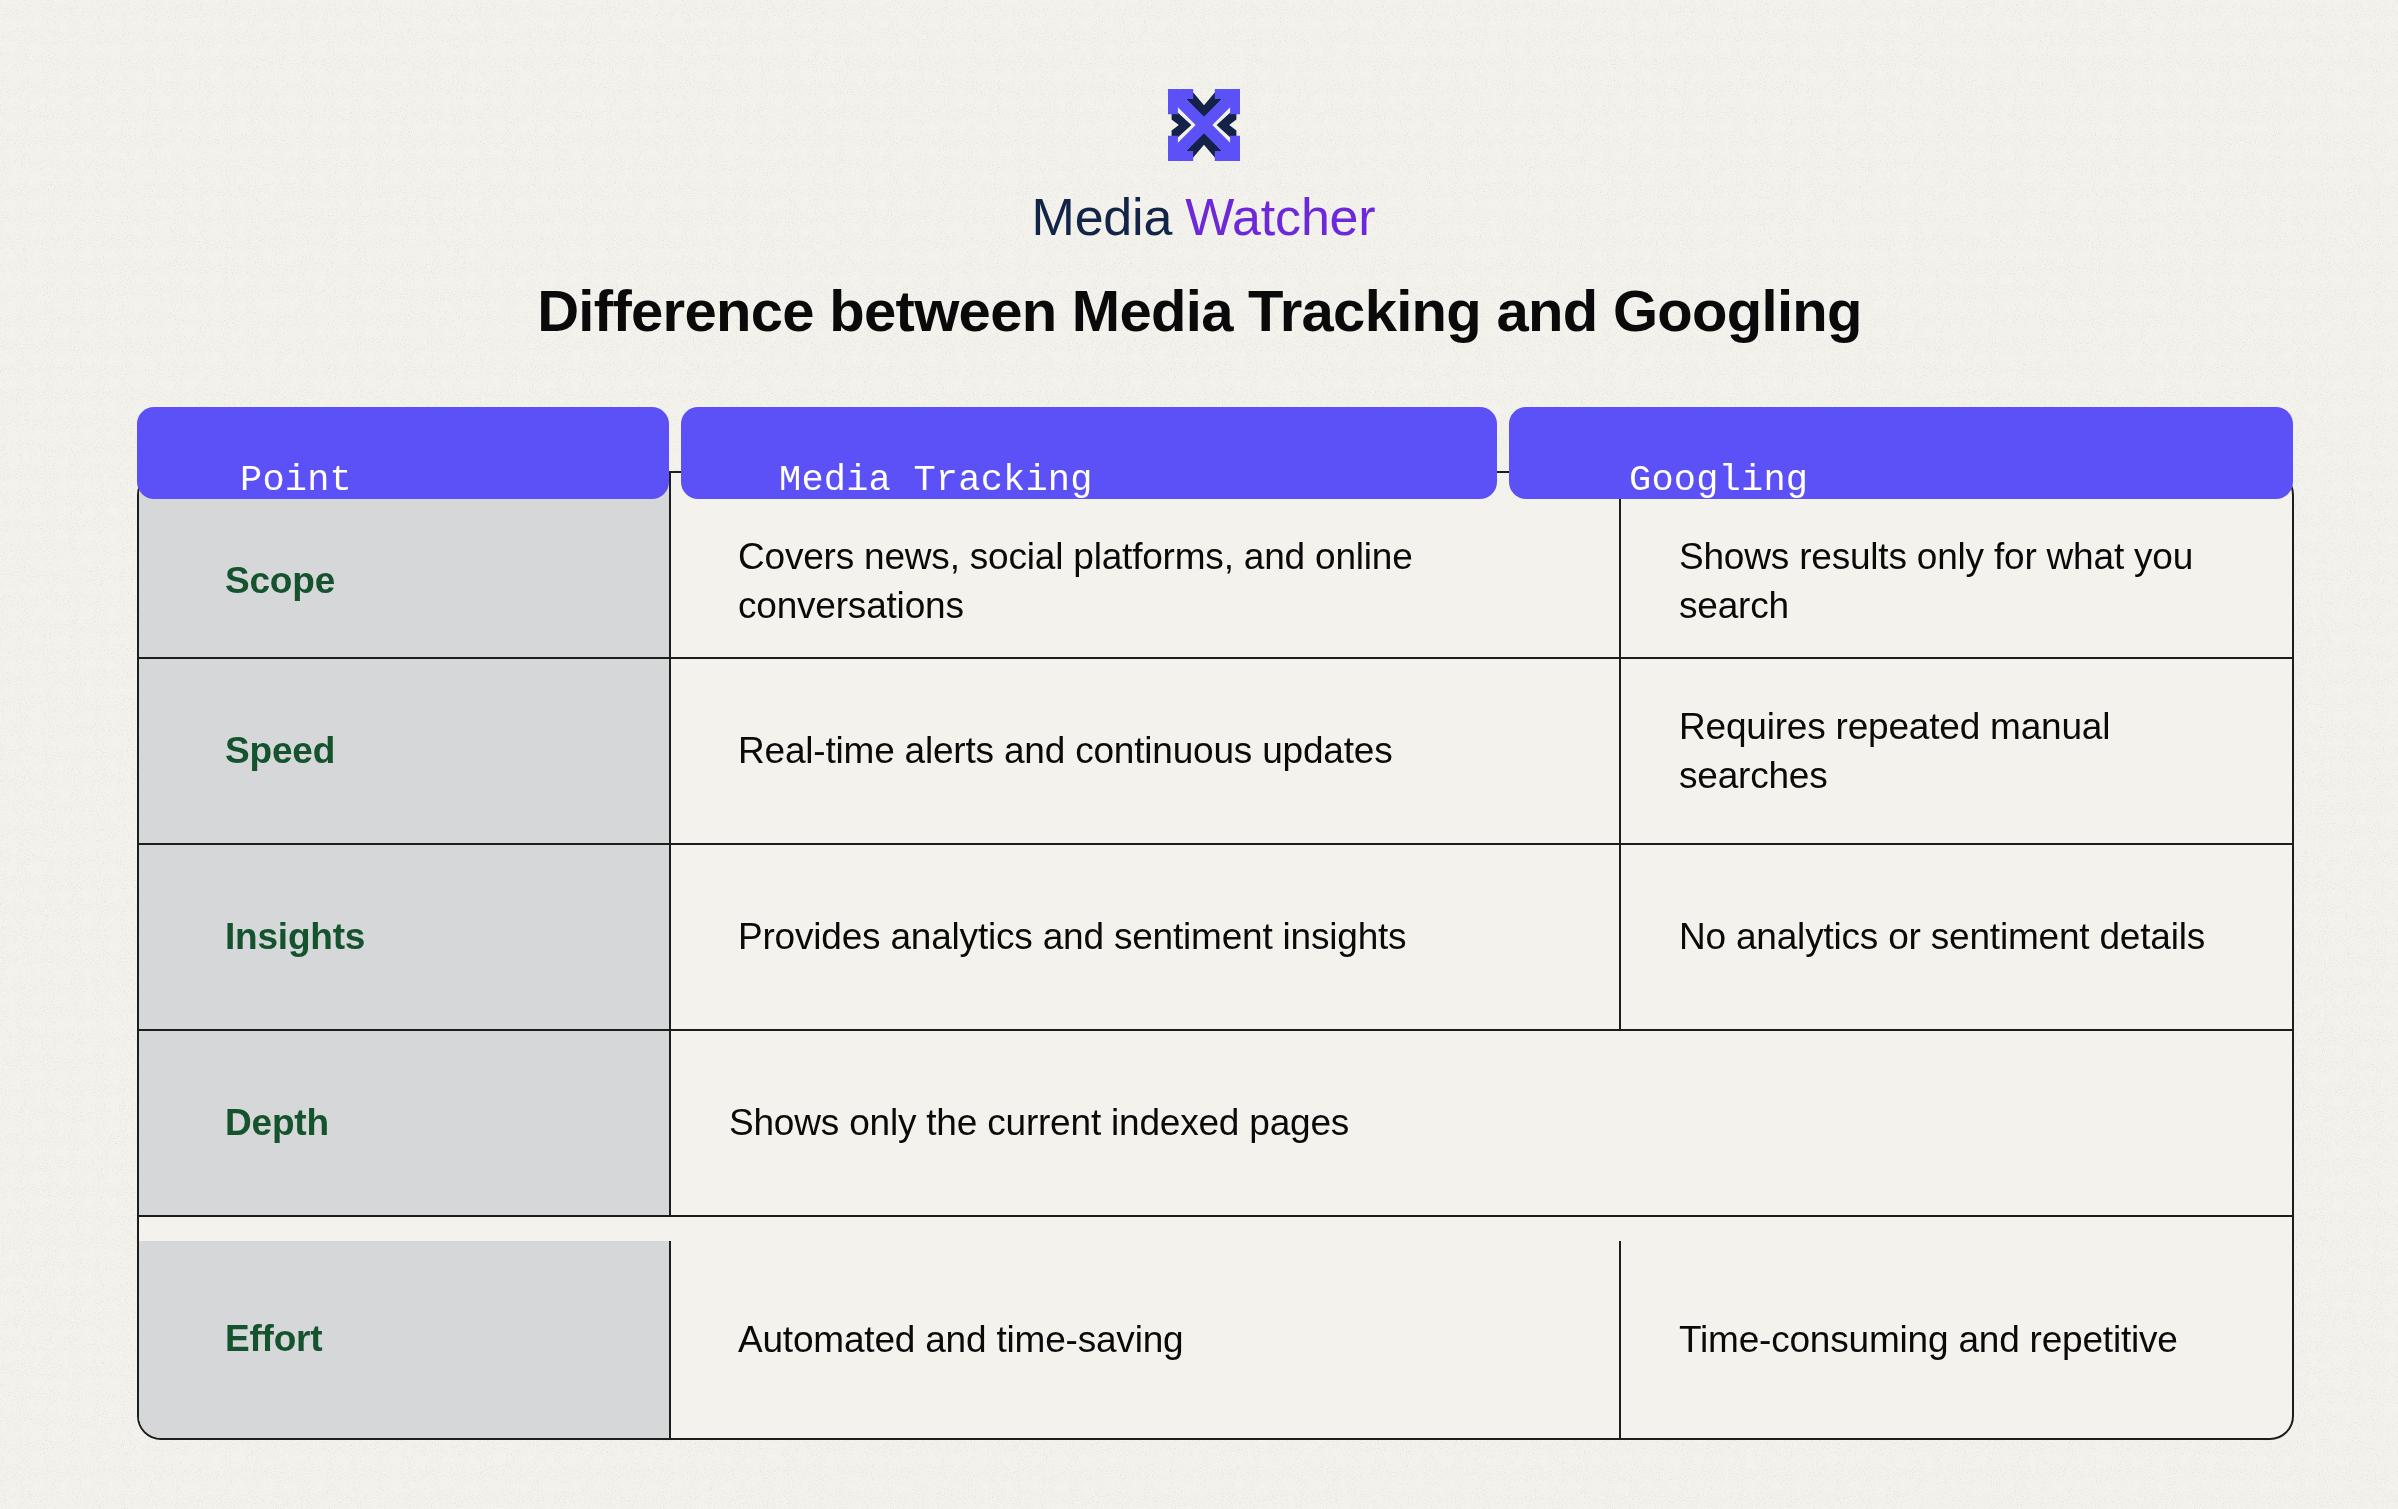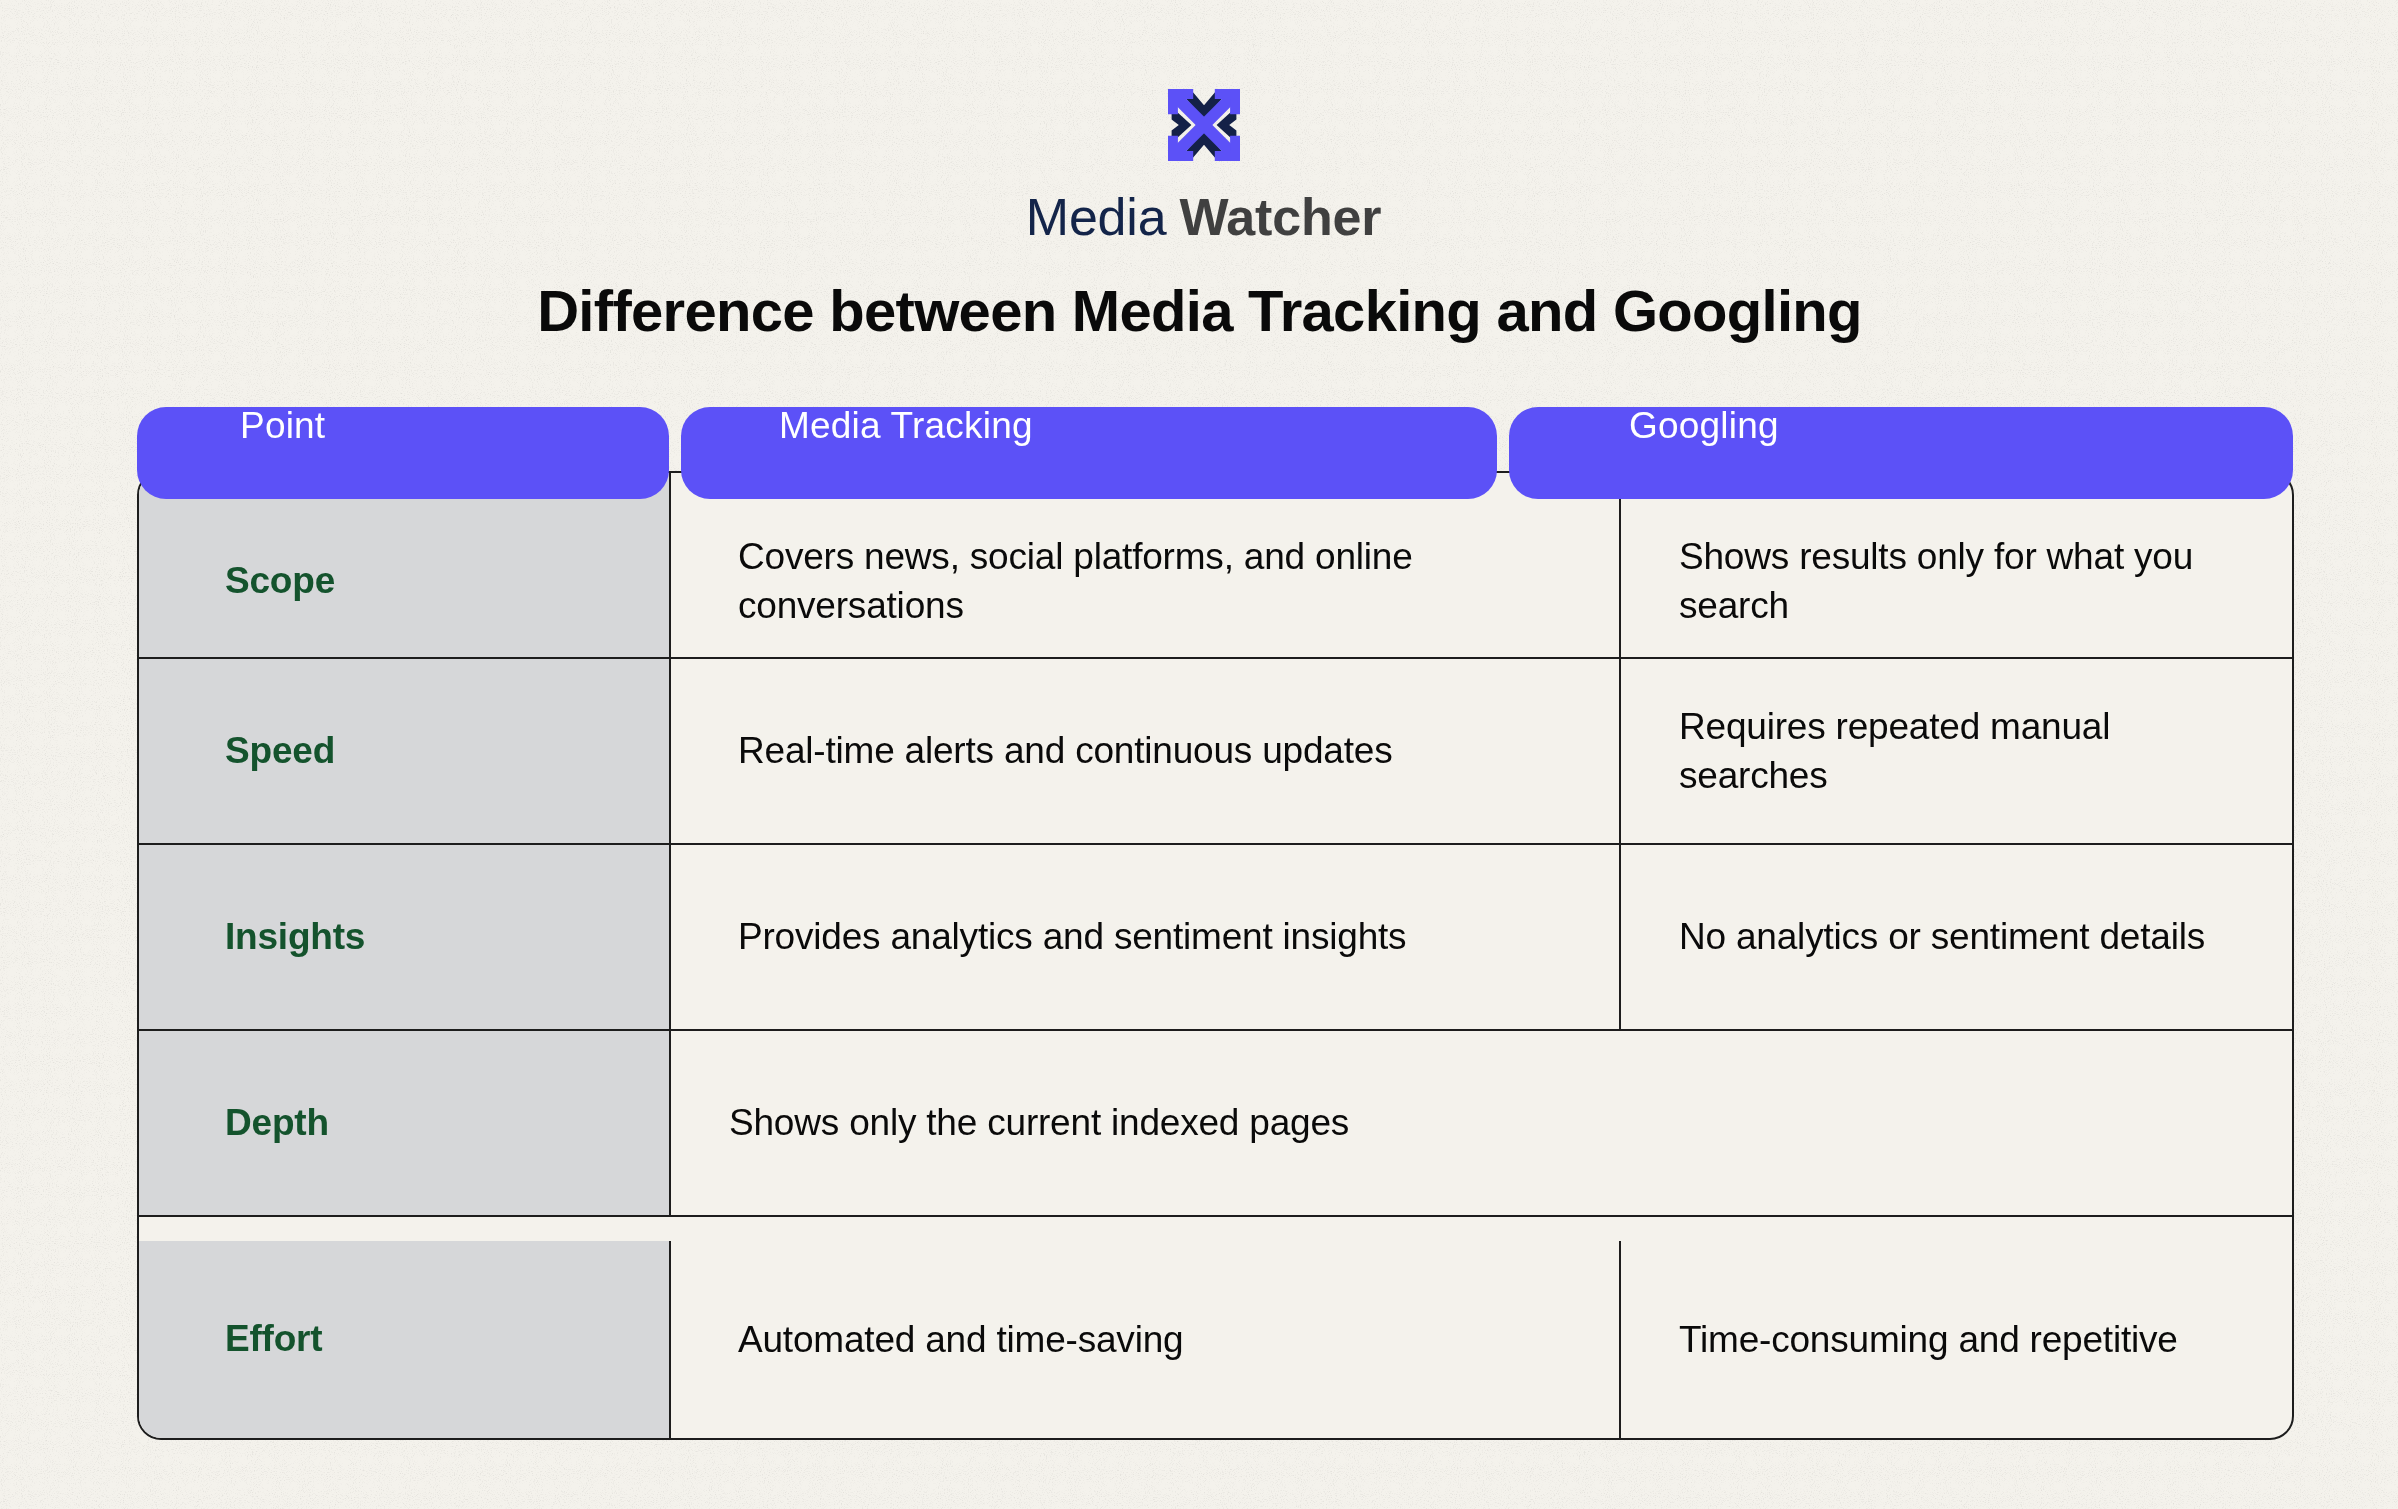--- a/index.html
+++ b/index.html
@@ -58,22 +58,22 @@
     color: #0e2046;
     display: flex;
     align-items: baseline;
     gap: 13px;
   }
   .brand-word-1 {
     font-weight: 400;
     color: #132449;
   }
   .brand-word-2 {
-    font-weight: 700;
-    color: #404040;
+    font-weight: 400;
+    color: #6d28d9;
   }
 
   
   .page-title {
     position: absolute;
     top: 240px;
     left: 0;
     width: 2399px;
     text-align: center;
     font-size: 58px;
@@ -92,26 +92,27 @@
   }
 
   .header-row {
     display: flex;
     gap: 0;
     position: relative;
     z-index: 3;
   }
   .header-cell {
     background: #5c51f7;
-    border-radius: 29px;
+    border-radius: 17px;
     height: 92px;
     display: flex;
-    align-items: flex-start;
+    align-items: flex-end;
     box-sizing: border-box;
     padding-left: 103px;
+    font-family: Liberation Mono, monospace;
   }
   .header-cell.col-point      { width: 532px;  margin-right: 12px; padding-left: 103px; }
   .header-cell.col-tracking   { width: 816px;  margin-right: 12px; padding-left: 98px; }
   .header-cell.col-googling   { width: 784px;  padding-left: 120px; }
 
   .header-label {
     color: #ffffff;
     font-size: 37px;
     font-weight: 400;
     letter-spacing: 0.2px;

